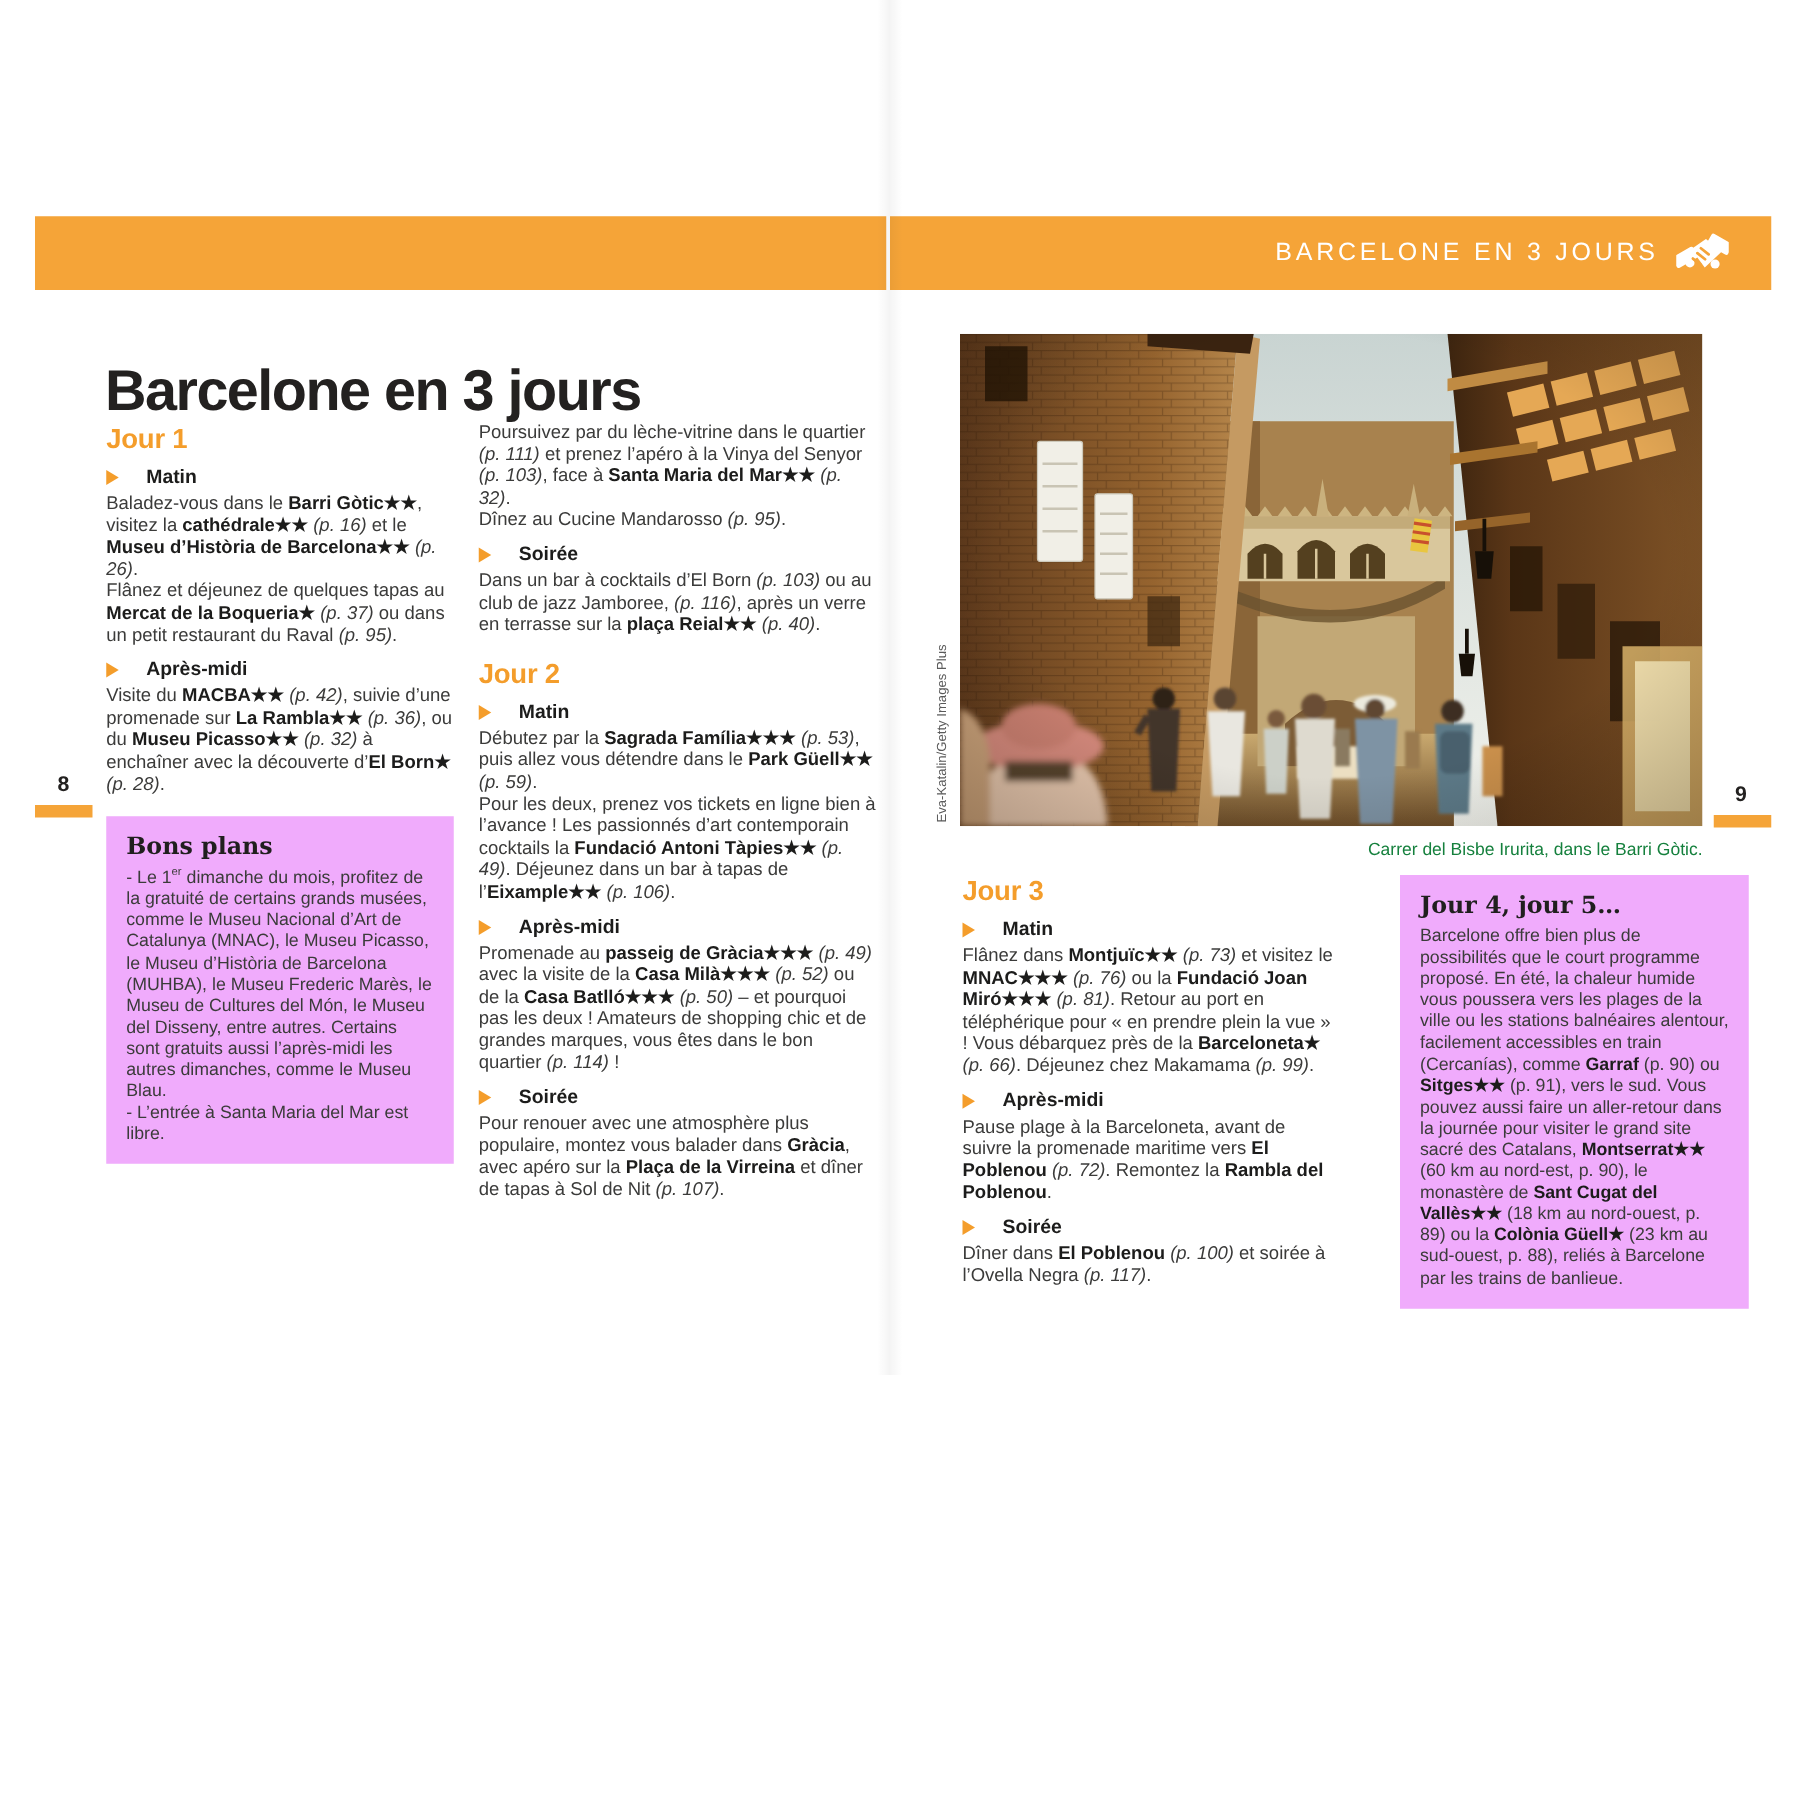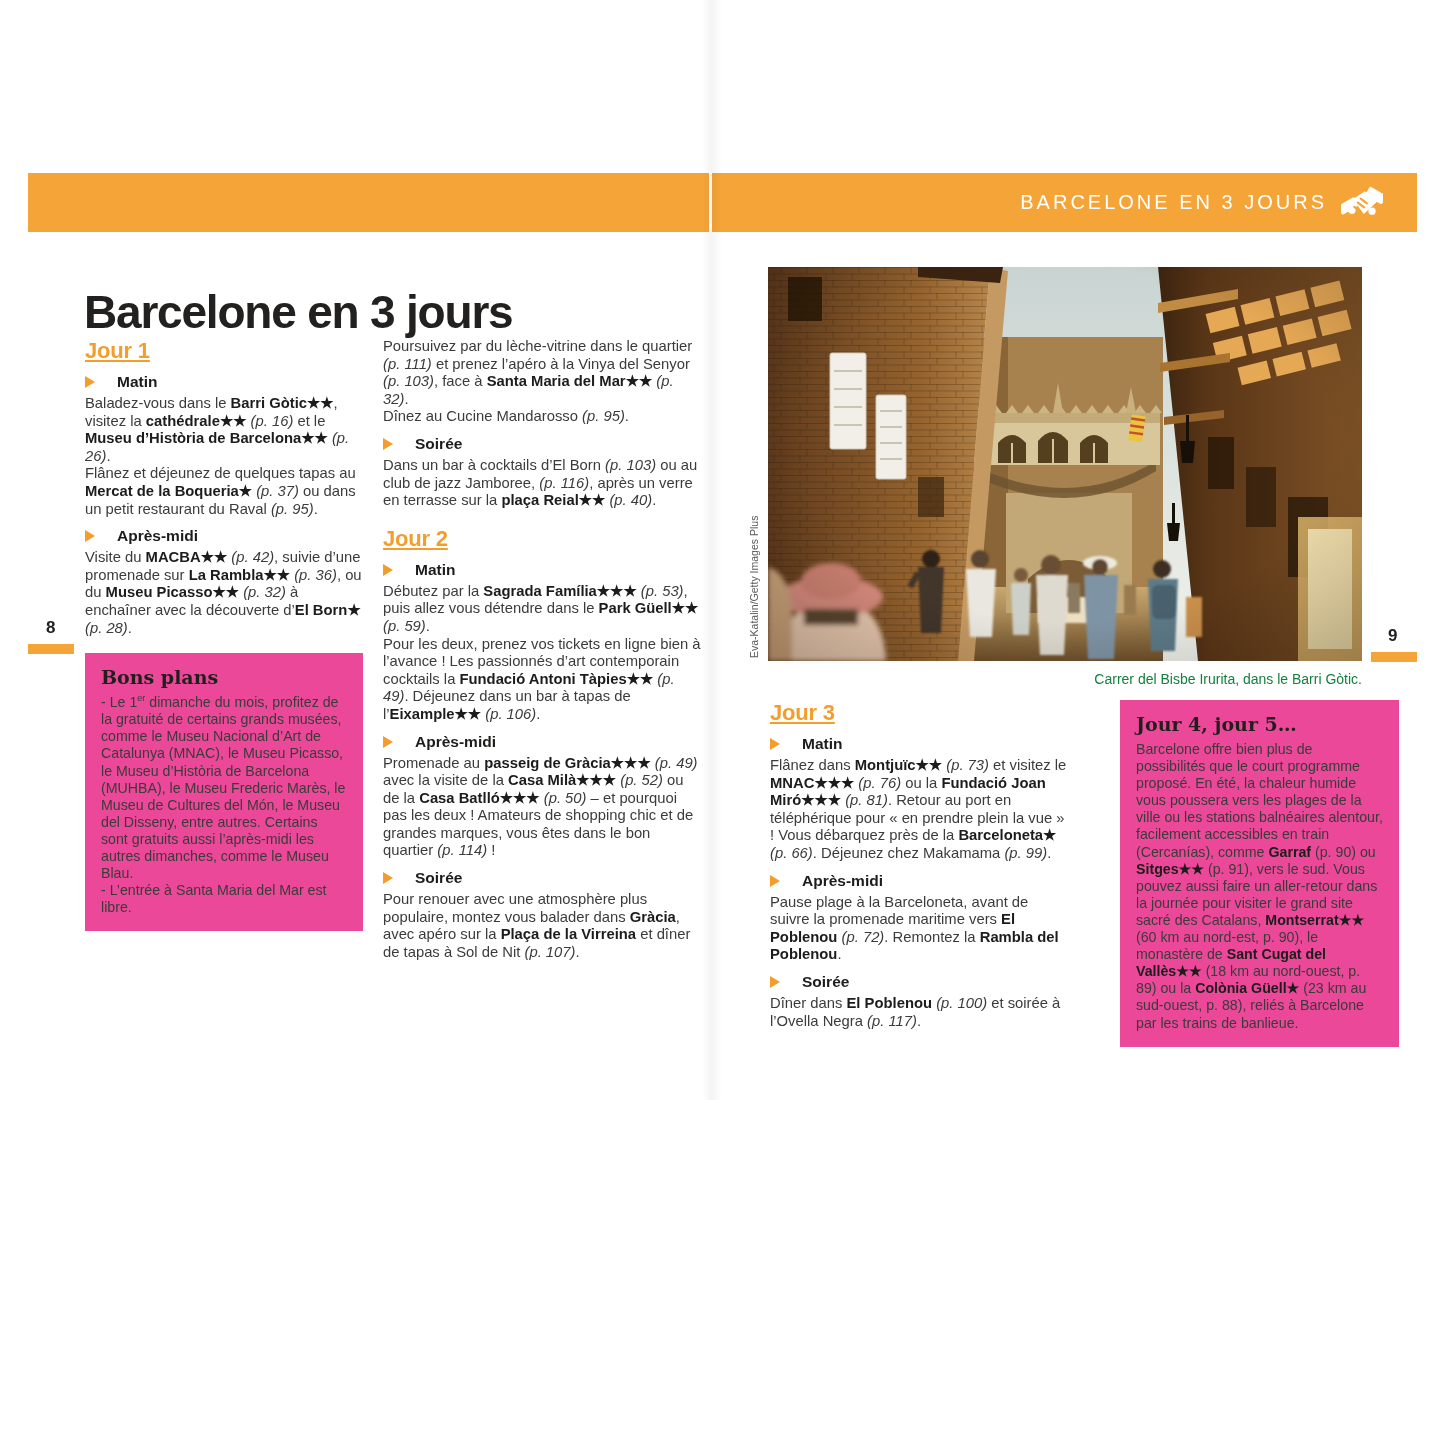--- a/index.html
+++ b/index.html
@@ -20,27 +20,27 @@
   
   .col{position:absolute;}
   .col1{left:85px;top:338px;width:278px;}
   .col2{left:383px;top:338px;width:318px;}
   .col3{left:770px;top:700px;width:300px;}
   .box-col{left:1083px;top:700px;width:279px;padding-left:37px;}
   .para{margin:0;font-size:14.8px;line-height:17.6px;color:#3b3b3a;}
   .b{font-weight:bold;color:#1c1c1b;}
   .i{font-style:italic;}
   sup{font-size:9px;line-height:0;}
-  .day-heading{font-size:22px;font-weight:bold;color:#f49d2b;margin:16px 0 7px;letter-spacing:-.2px;text-decoration:underline;}
+  .day-heading{font-size:22px;font-weight:bold;color:#f49d2b;margin:16px 0 7px;letter-spacing:-.2px;}
   .col > .day-heading:first-child{margin-top:0;}
   .subhead{display:flex;align-items:center;gap:22px;font-size:15.5px;font-weight:bold;
            color:#1c1c1b;margin:9px 0 4px;}
   .tri{width:0;height:0;border-left:10px solid #f49d2b;border-top:6px solid transparent;
        border-bottom:6px solid transparent;flex:0 0 auto;}
-  .tip-box{background:#ec4899;padding:13px 16px 15px;margin-top:16px;box-sizing:border-box;}
+  .tip-box{background:#f0abfc;padding:13px 16px 15px;margin-top:16px;box-sizing:border-box;}
   .box-col .tip-box{margin-top:0;}
   .box-title{font-family:"DejaVu Serif",serif;font-weight:bold;font-size:19px;color:#201f1e;
              margin:0 0 6px;}
   .box-para{font-size:14.2px;line-height:17.1px;}
   
   .photo{position:absolute;left:768px;top:267px;width:594px;height:394px;overflow:hidden;}
   .photo svg{display:block;width:100%;height:100%;}
   .photo-credit{position:absolute;left:748px;top:658px;transform:rotate(-90deg);
                 transform-origin:0 0;font-size:10.5px;color:#5a5a5a;white-space:nowrap;}
   .photo-caption{position:absolute;left:768px;top:671px;width:594px;text-align:right;

